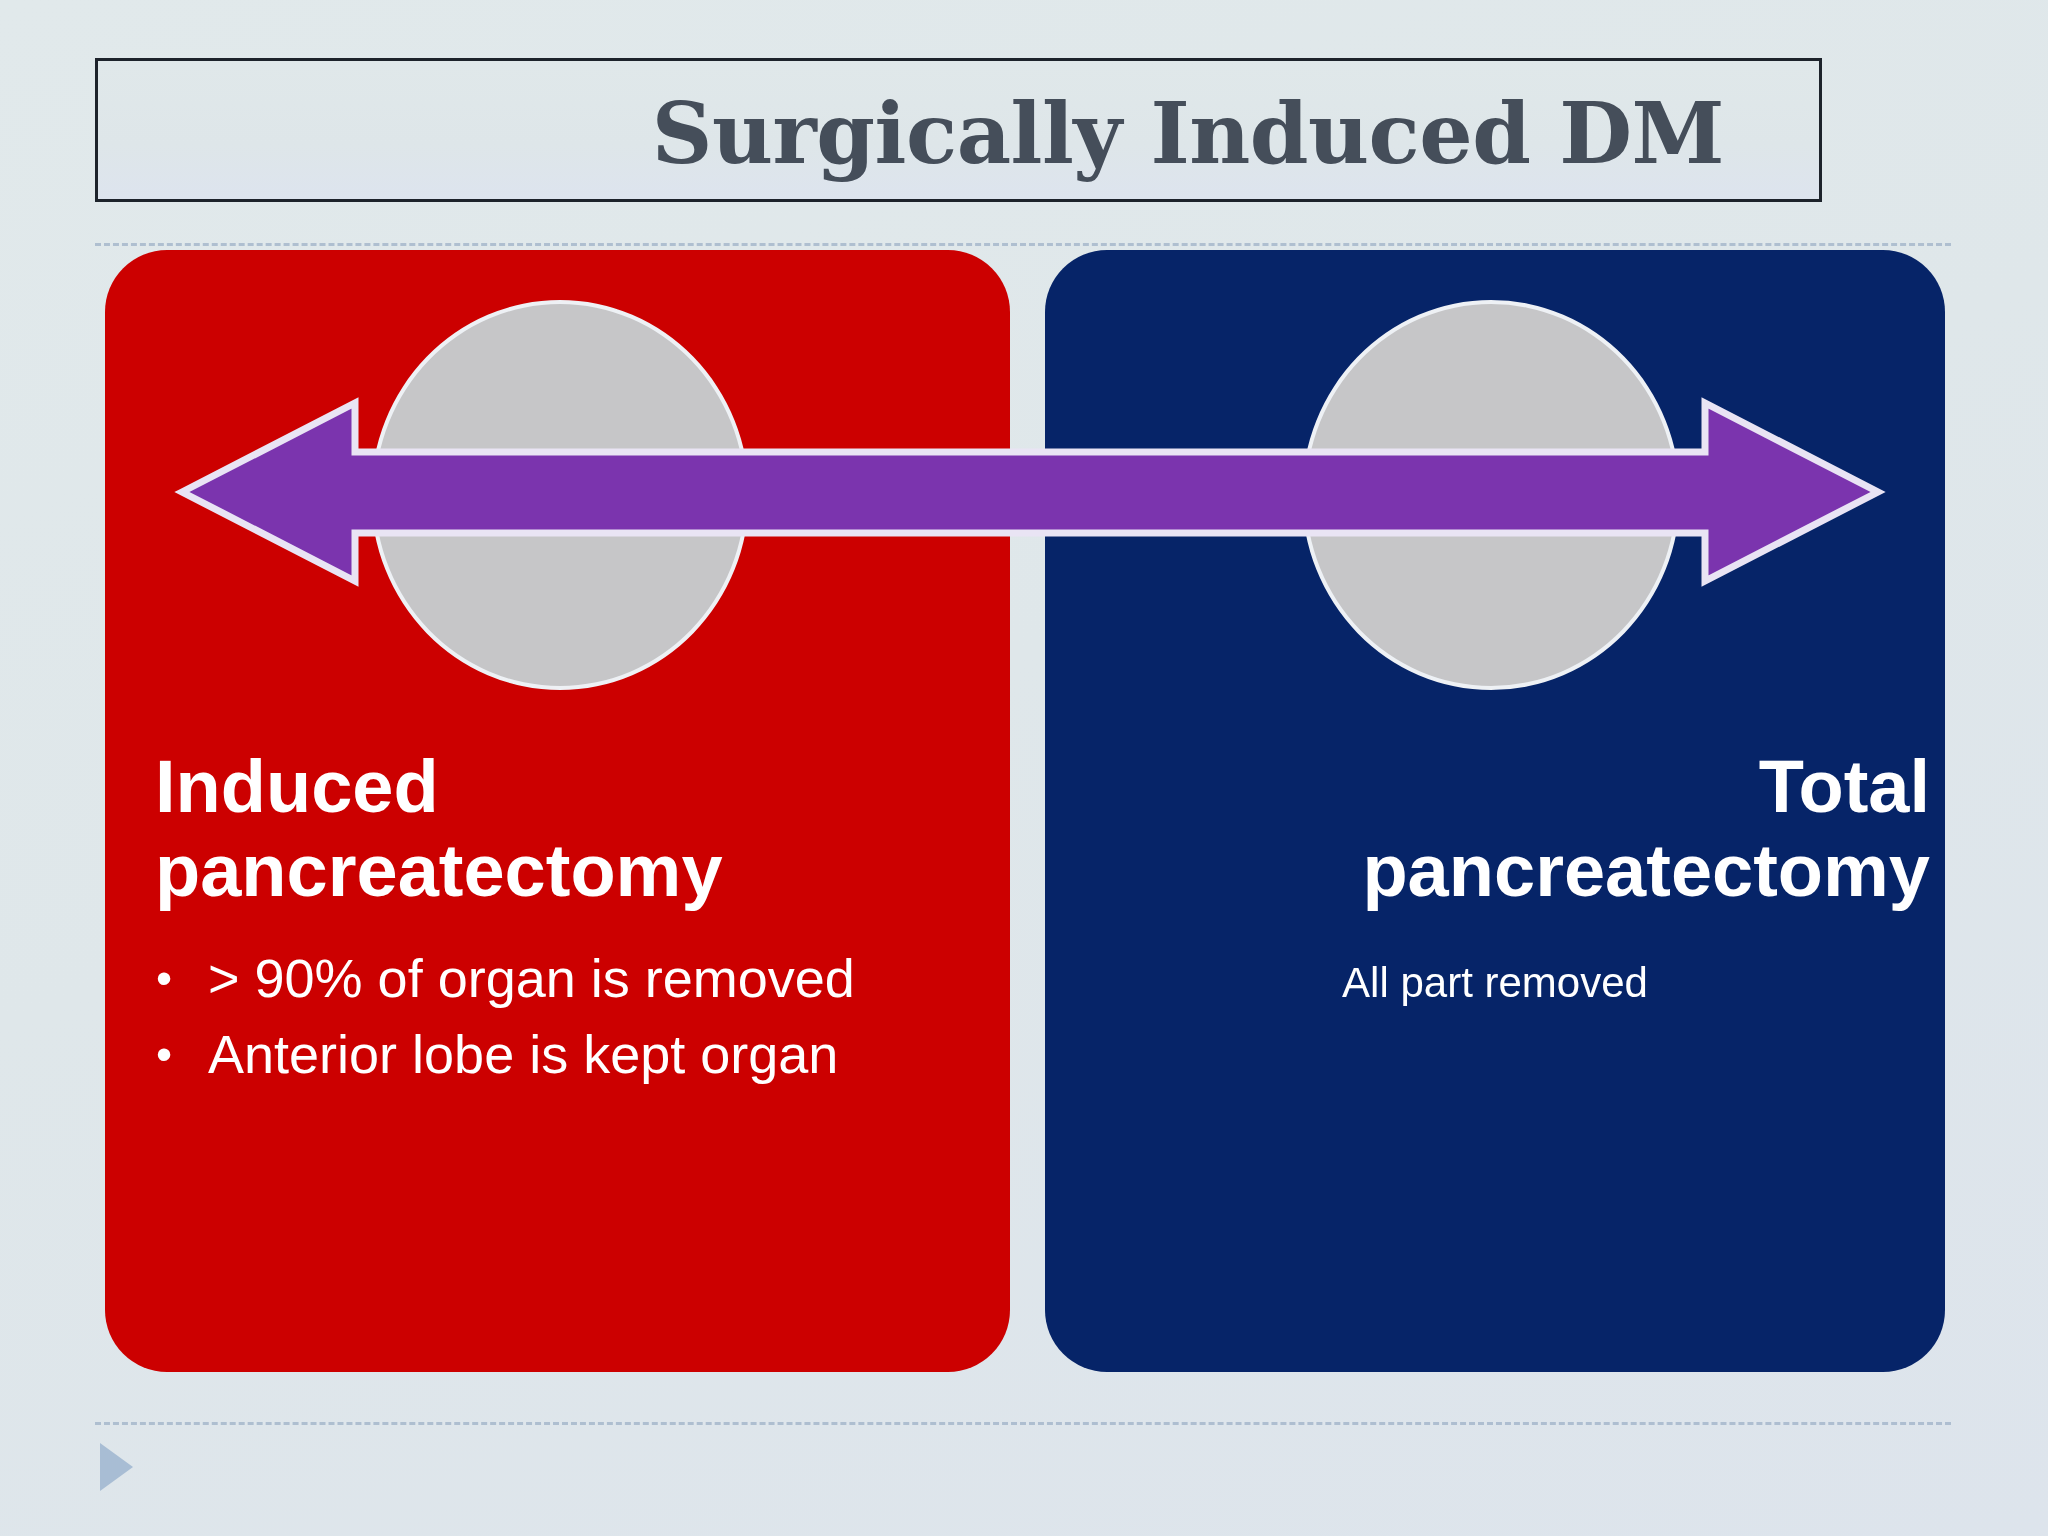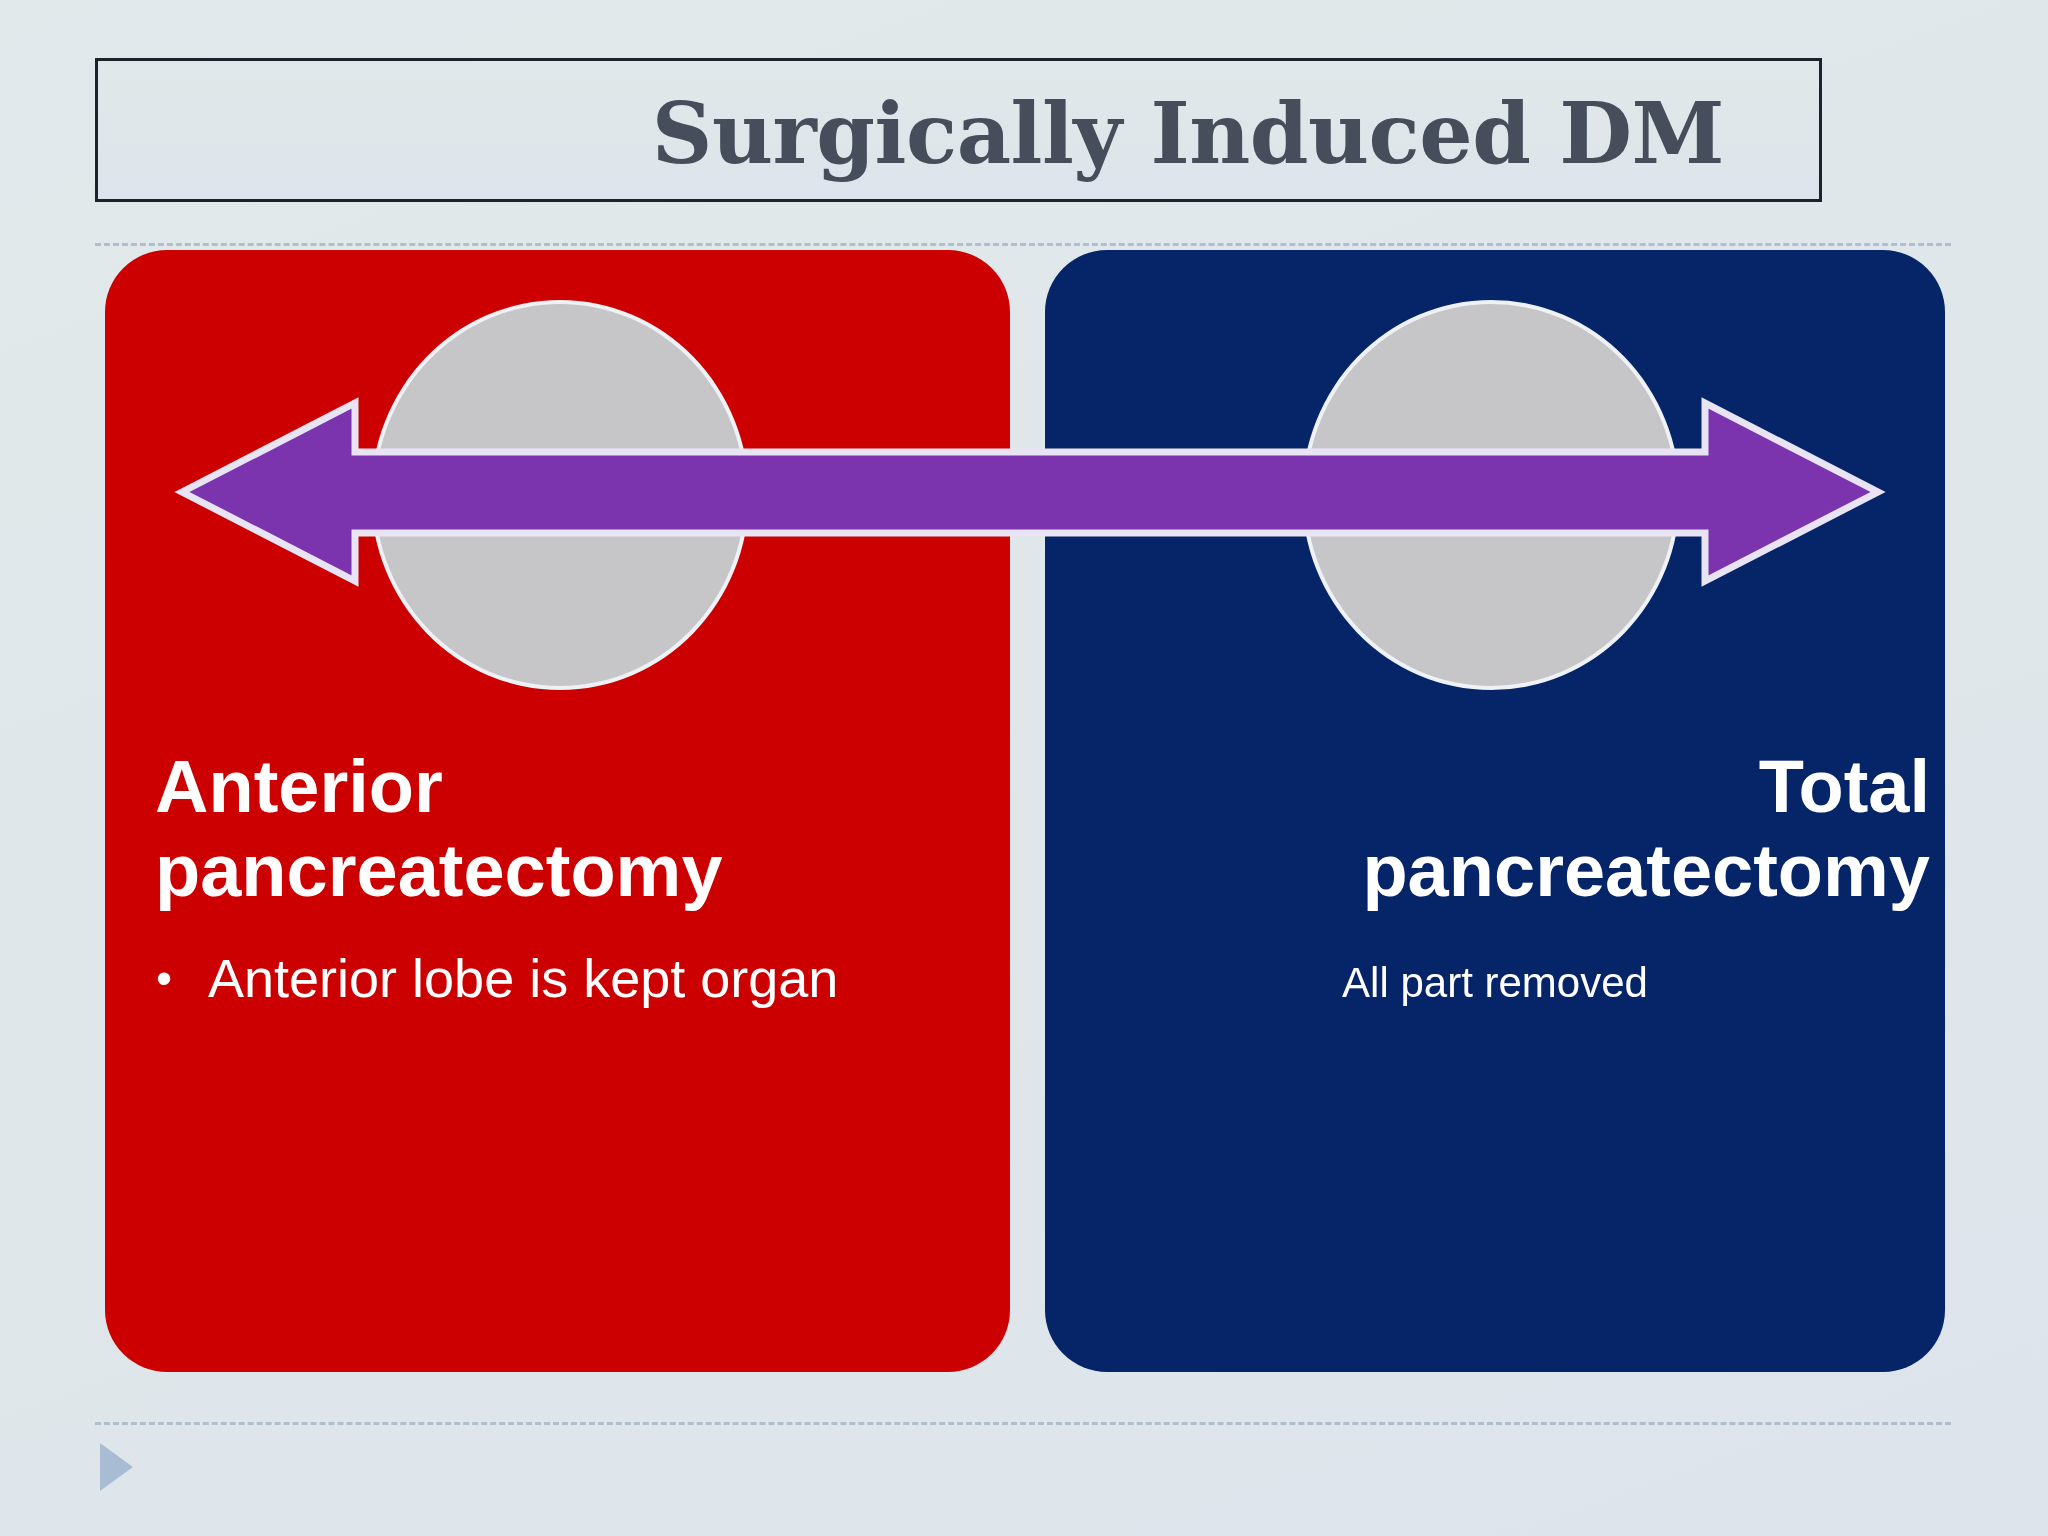--- a/index.html
+++ b/index.html
@@ -185,25 +185,26 @@
   <div class="card" id="card-total"></div>
   <div class="organ-circle" id="circle-total"></div>
 
   <div id="arrow-wrap">
     <svg viewBox="0 0 1740 195" preserveAspectRatio="none" aria-hidden="true">
       <polygon points="22,97 195,8 195,57 1545,57 1545,8 1718,97 1545,186 1545,138 195,138 195,186" fill="#7b34ae" stroke="#e9e4f4" stroke-width="7" stroke-linejoin="miter"></polygon>
     </svg>
   </div>
 
   <div class="card-heading" id="heading-partial">
-    <div>Anterior</div>
+    <div>Induced</div>
     <div>pancreatectomy</div>
   </div>
 
   <ul id="bullets-partial">
+    <li>&gt; 90% of organ is removed</li>
     <li>Anterior lobe is kept organ</li>
   </ul>
 
   <div class="card-heading" id="heading-total">
     <div>Total</div>
     <div>pancreatectomy</div>
   </div>
 
   <div id="subtitle-total">All part removed</div>
 

